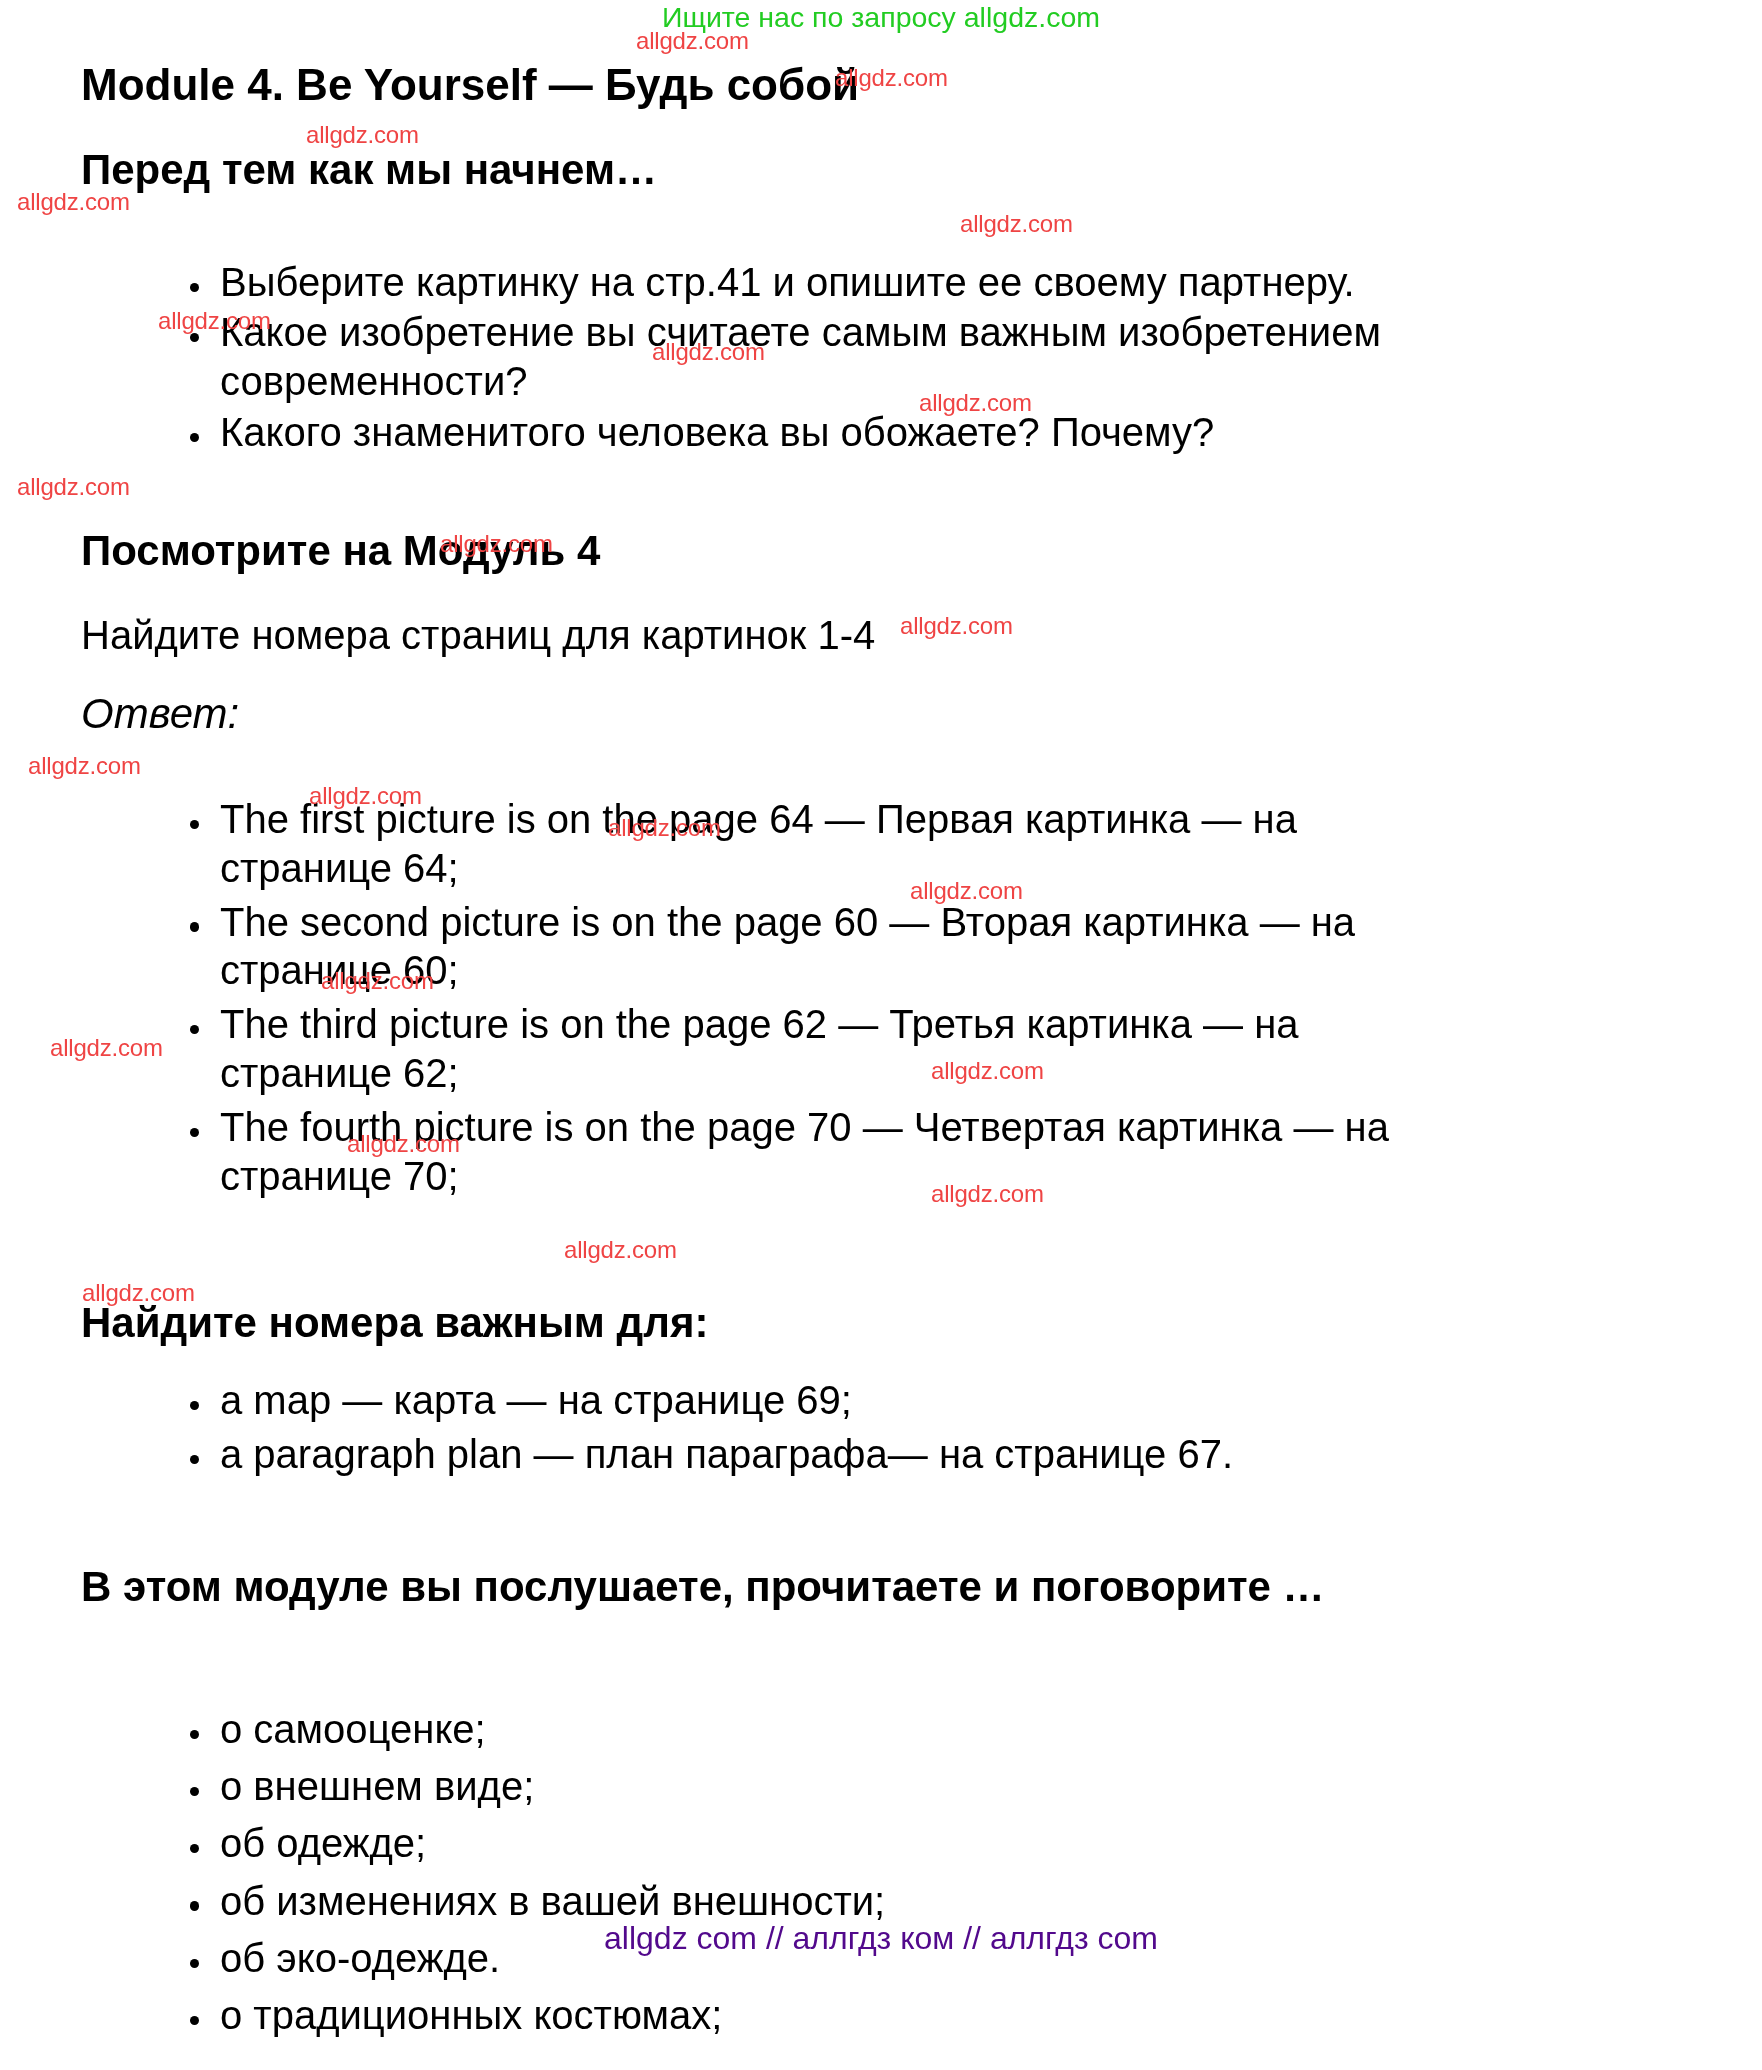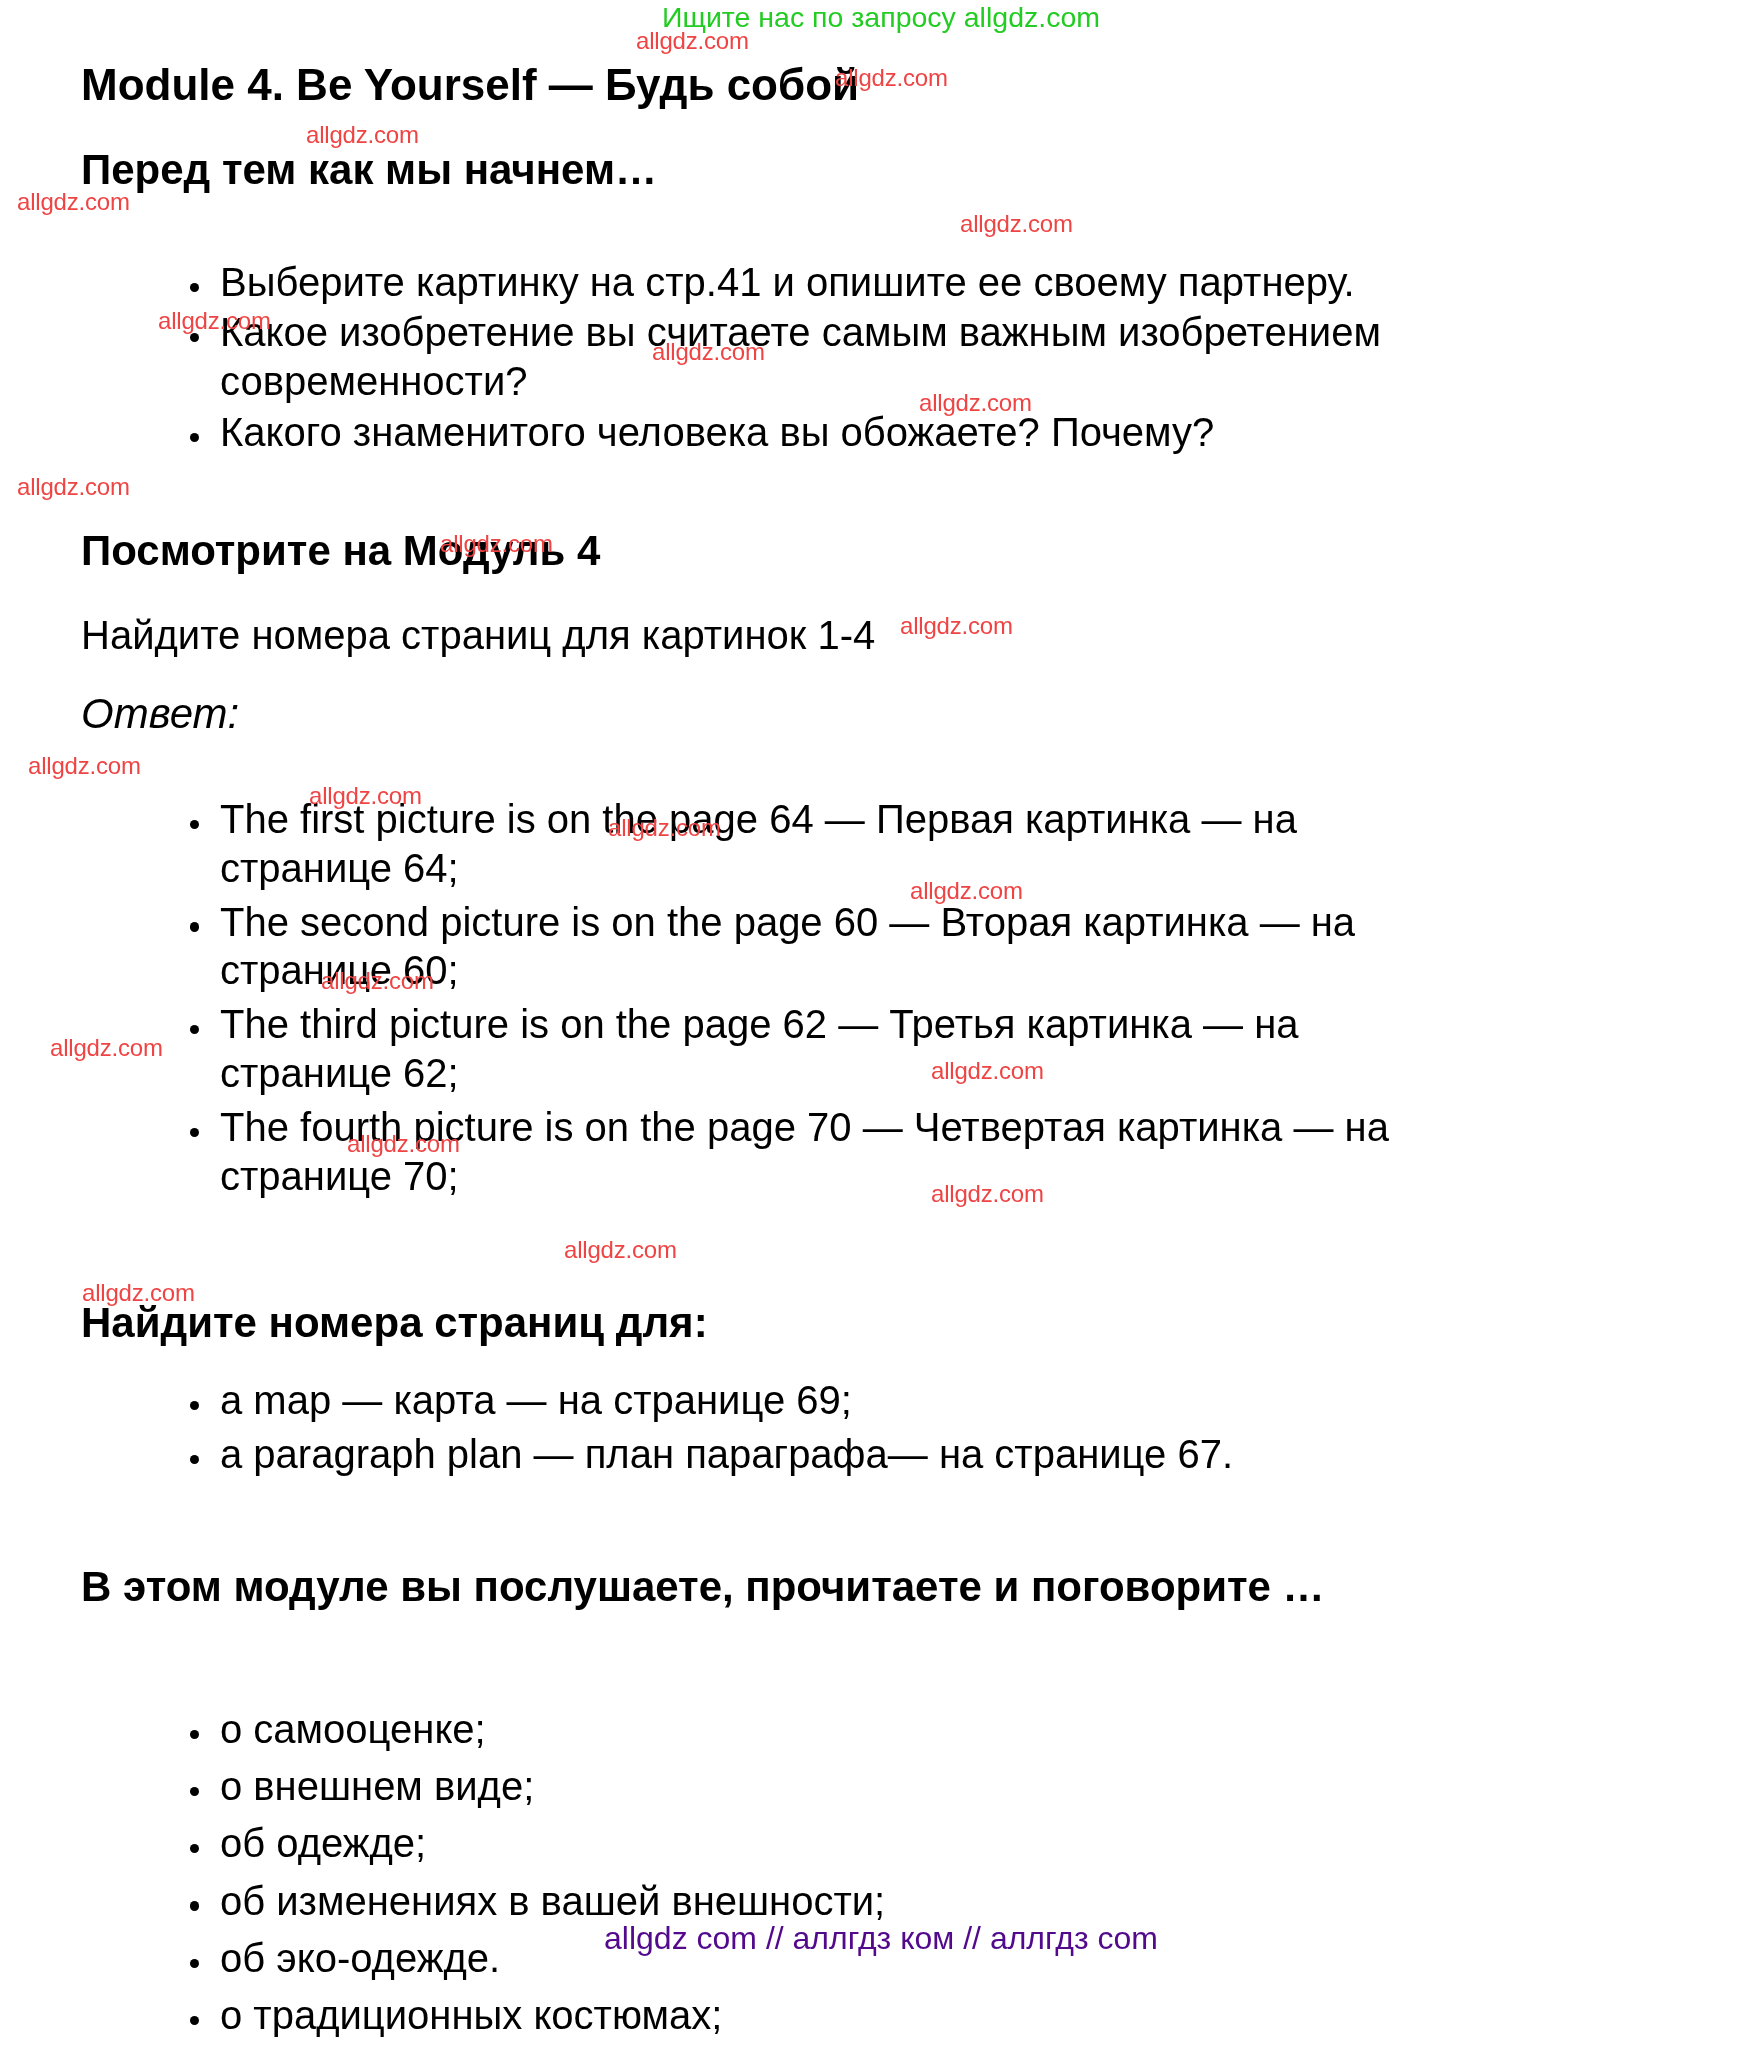--- a/index.html
+++ b/index.html
@@ -243,21 +243,21 @@
         <span>The second picture is on the page 60 — Вторая картинка — на странице 60;</span>
       </li>
       <li>
         <span>The third picture is on the page 62 — Третья картинка — на странице 62;</span>
       </li>
       <li>
         <span>The fourth picture is on the page 70 — Четвертая картинка — на странице 70;</span>
       </li>
     </ul>
 
-    <h2 class="sec-title t-findpages">Найдите номера страниц для:</h2>
+    <h2 class="sec-title t-findpages">Найдите номера важным для:</h2>
 
     <ul class="blist list-findfor">
       <li>
         <span>a map — карта — на странице 69;</span>
       </li>
       <li>
         <span>a paragraph plan — план параграфа— на странице 67.</span>
       </li>
     </ul>
 

